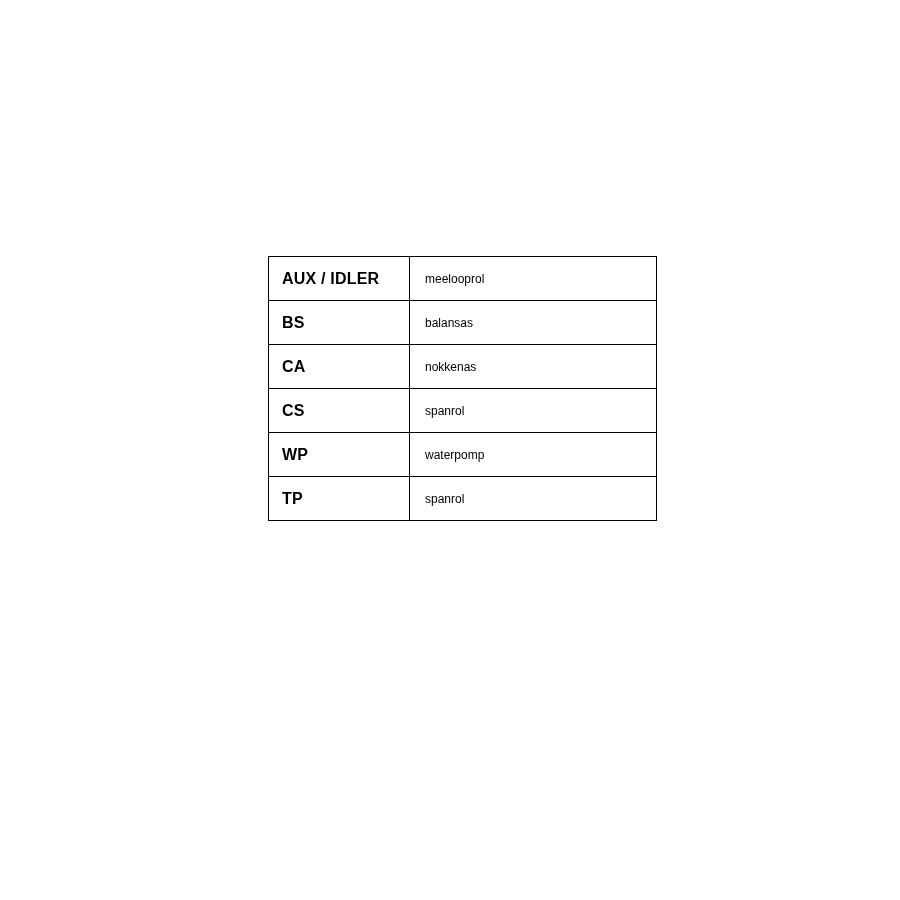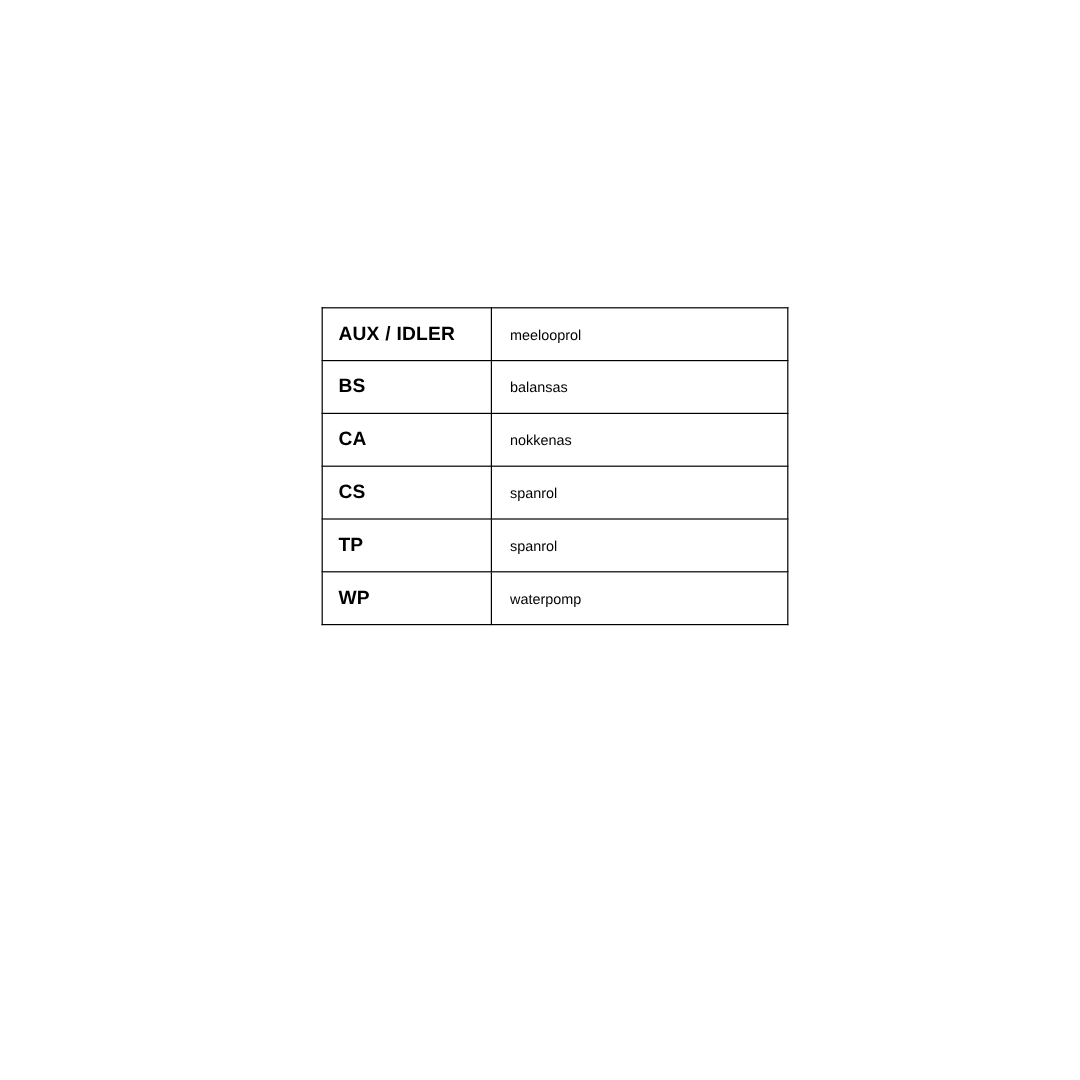--- a/index.html
+++ b/index.html
@@ -63,22 +63,22 @@
       </tr>
       <tr>
         <td class="code-cell">CA</td>
         <td class="desc-cell">nokkenas</td>
       </tr>
       <tr>
         <td class="code-cell">CS</td>
         <td class="desc-cell">spanrol</td>
       </tr>
       <tr>
+        <td class="code-cell">WP</td>
+        <td class="desc-cell">waterpomp</td>
+      </tr>
+      <tr>
         <td class="code-cell">TP</td>
         <td class="desc-cell">spanrol</td>
-      </tr>
-      <tr>
-        <td class="code-cell">WP</td>
-        <td class="desc-cell">waterpomp</td>
       </tr>
     </tbody>
   </table>
 </div>
 
 </body></html>

